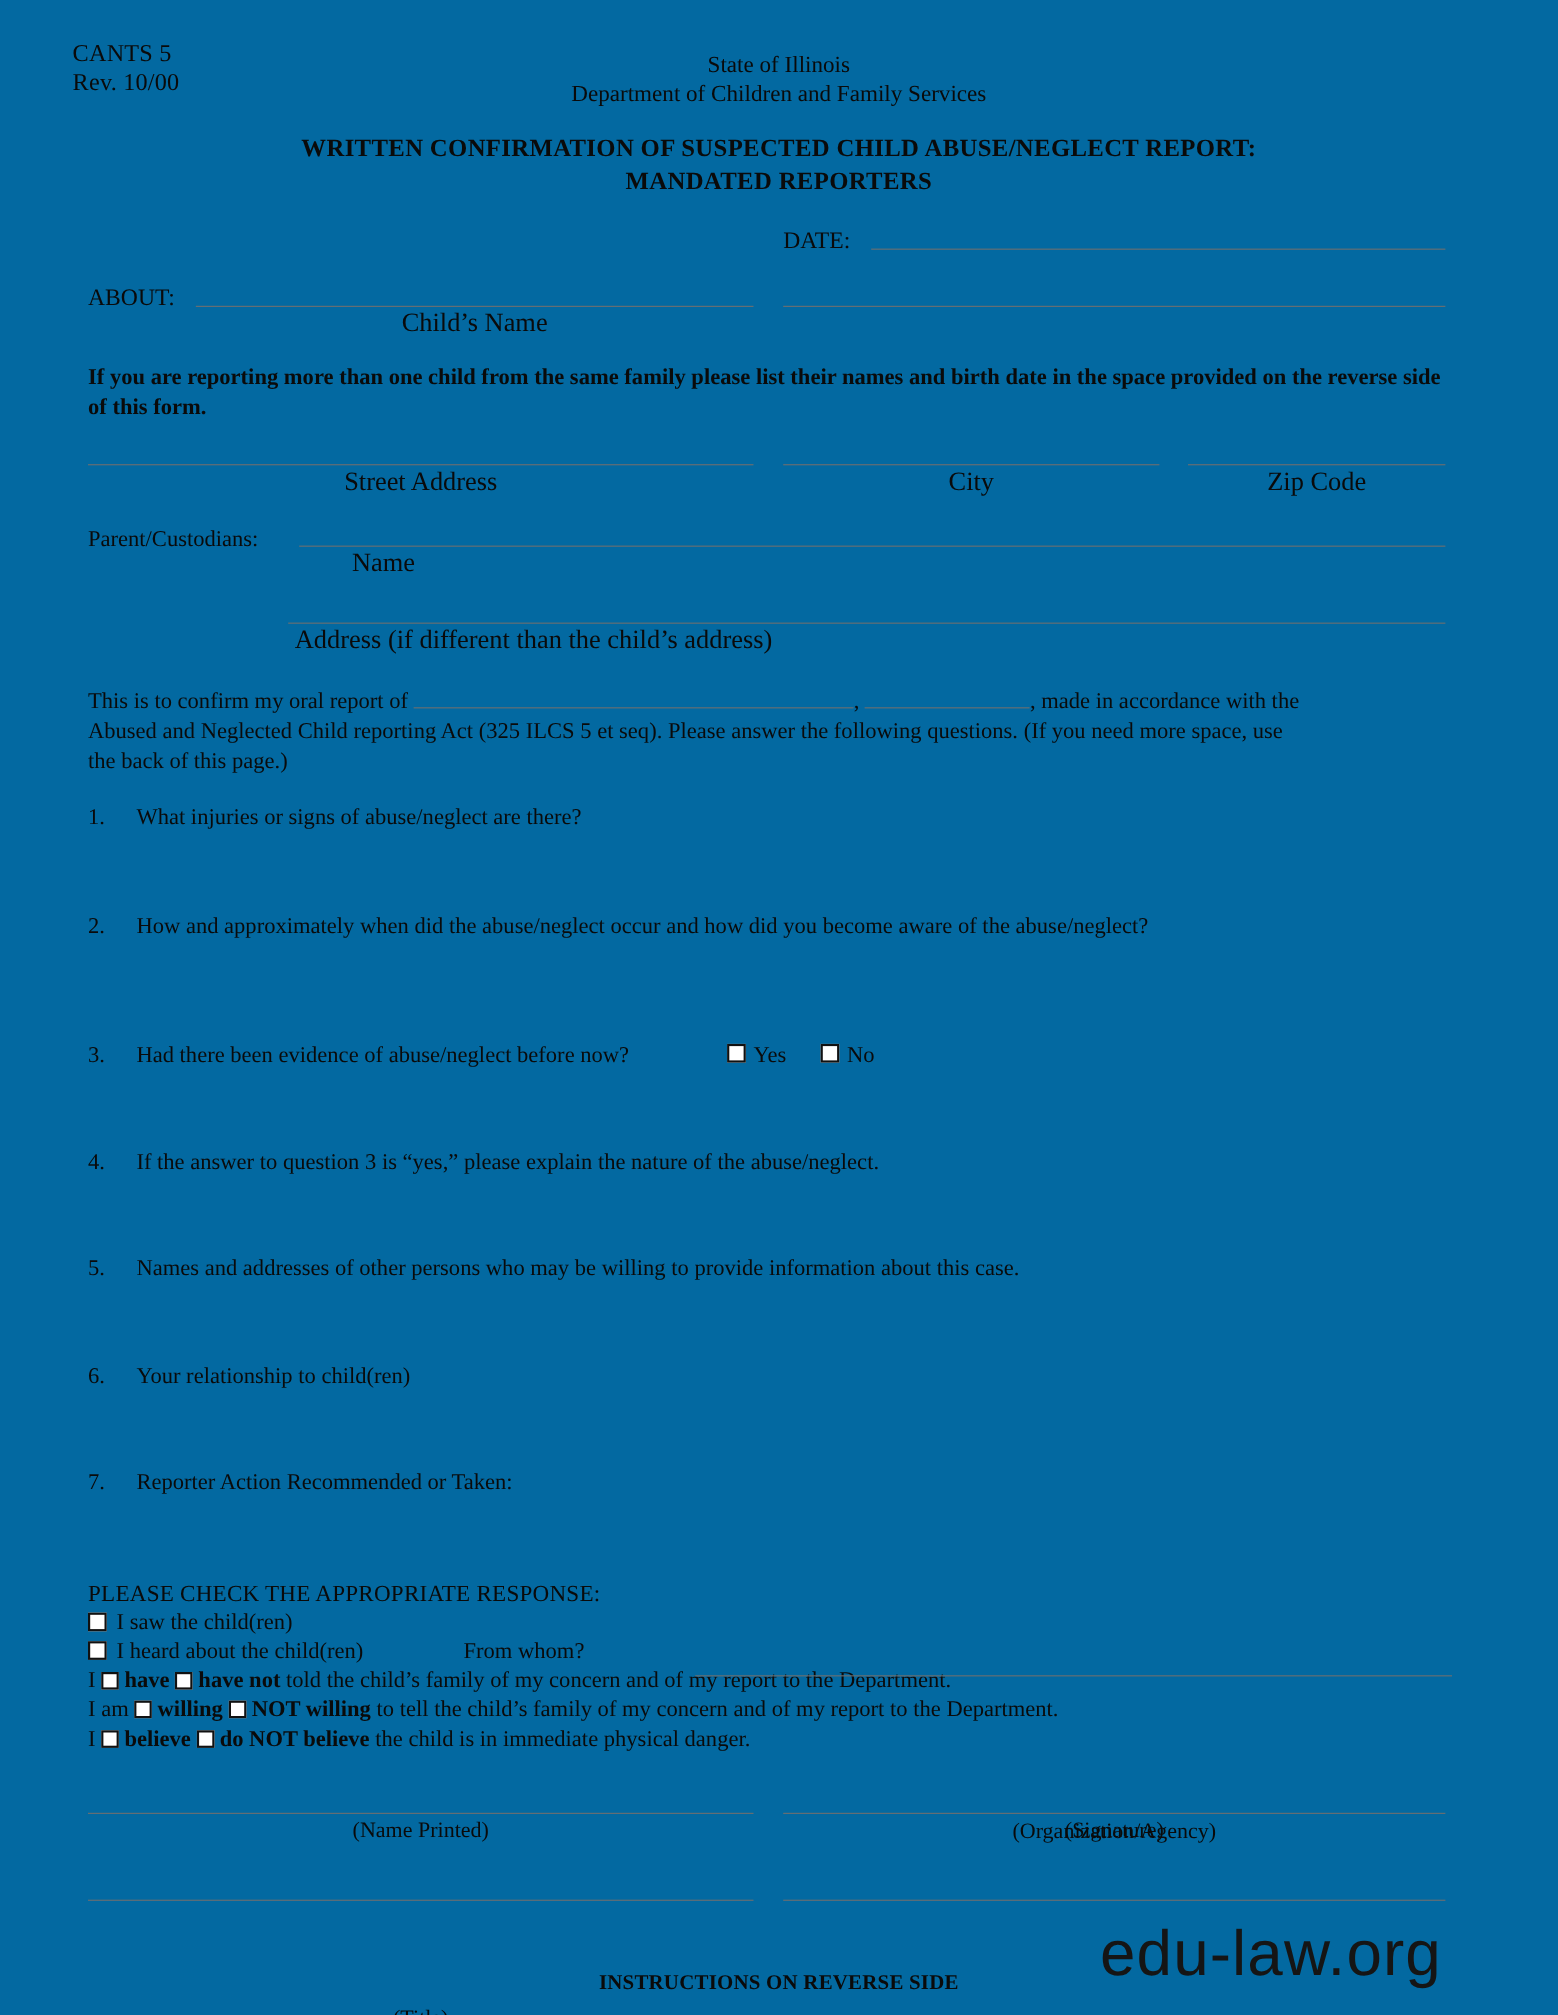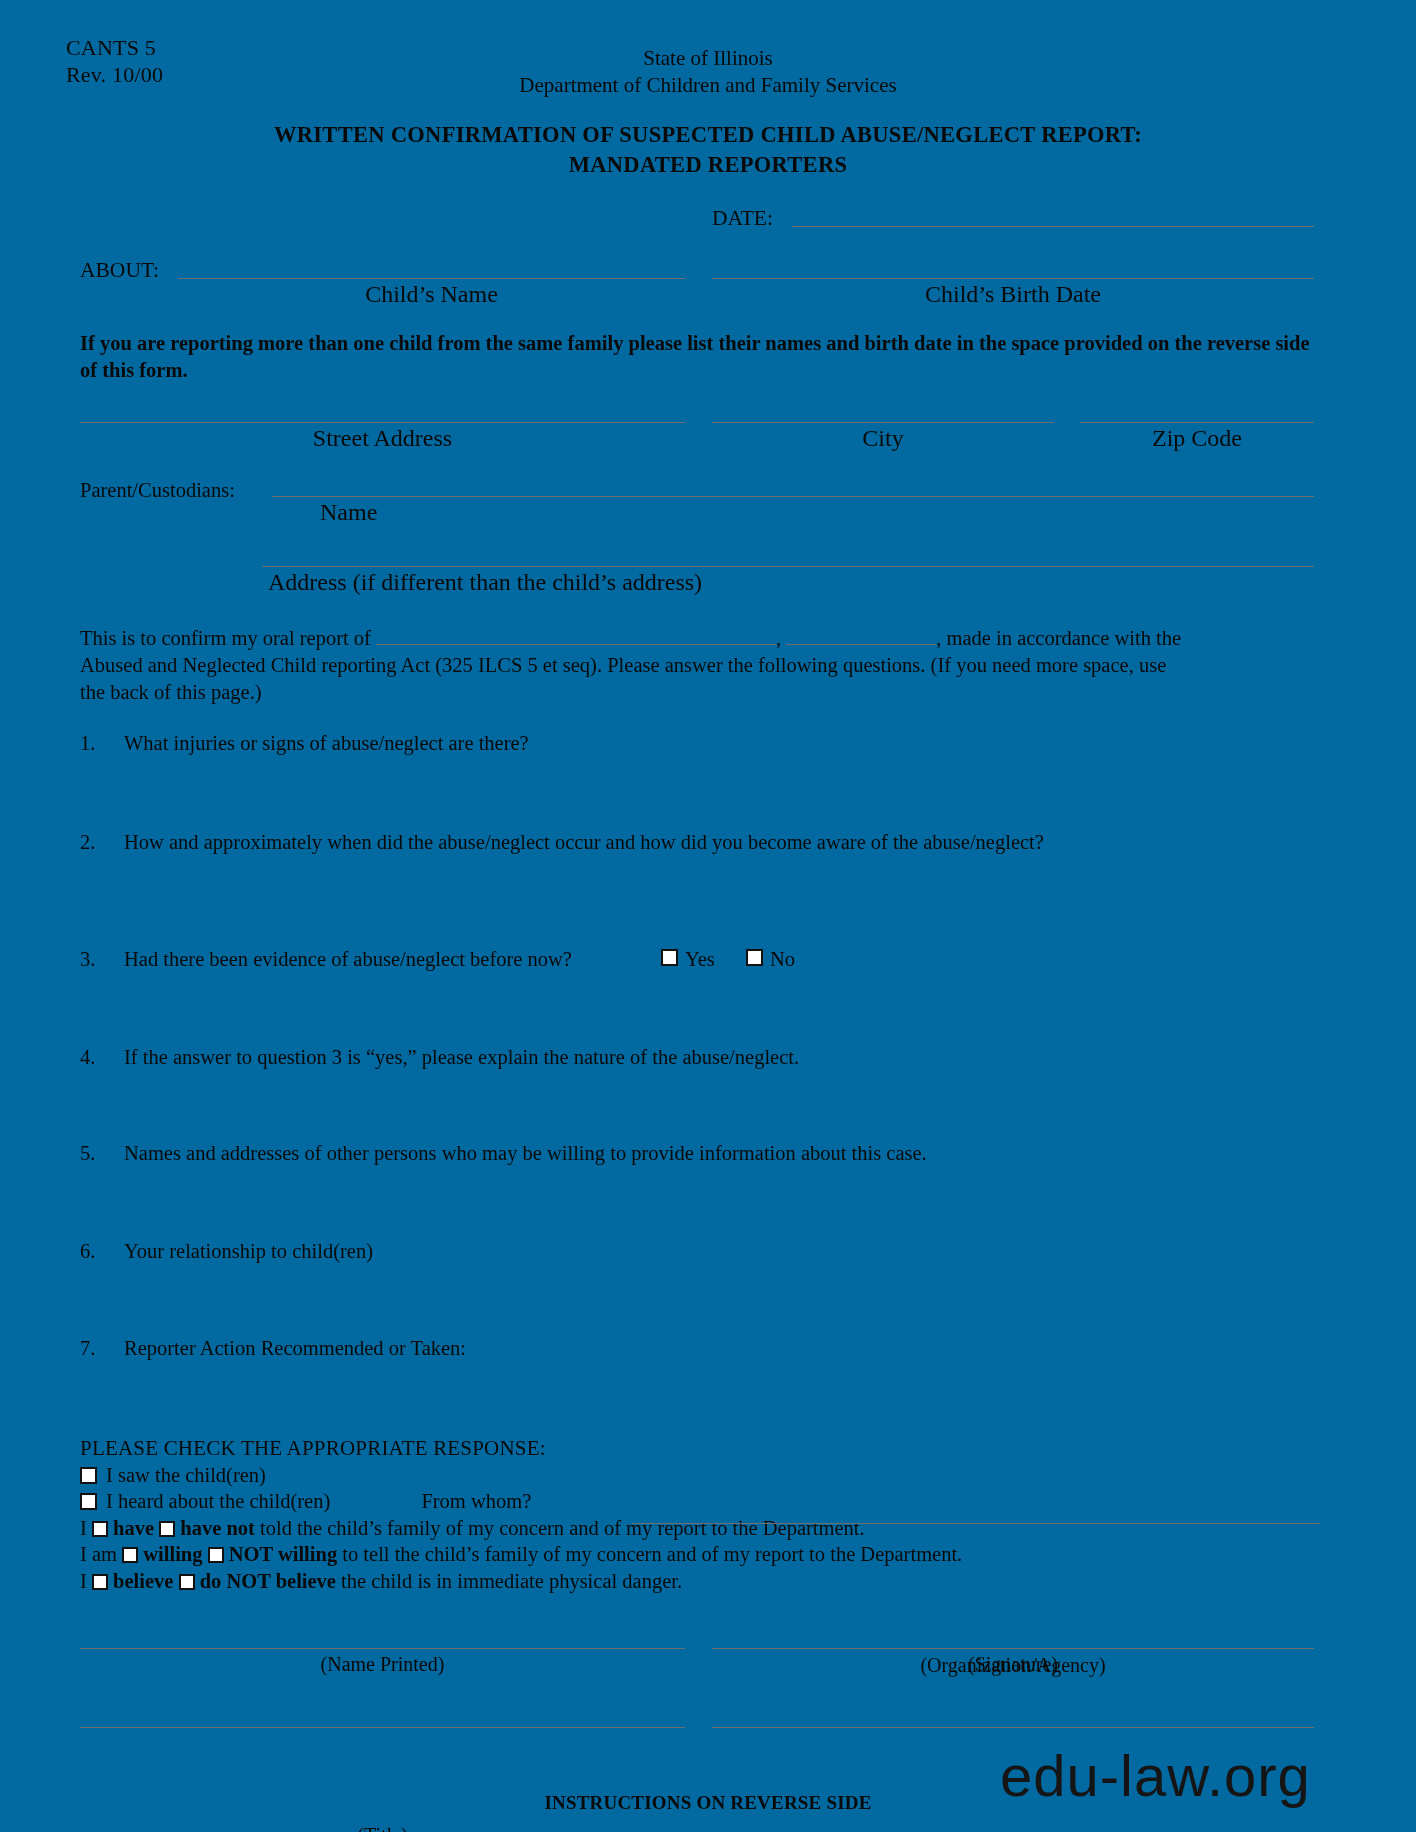--- a/index.html
+++ b/index.html
@@ -196,21 +196,20 @@
   </div>
 
   <div class="lbl date-label">DATE:</div>
   <div class="rule" style="left:792px; top:226px; width:522px;"></div>
 
   <div class="lbl about-label">ABOUT:</div>
   <div class="rule" style="left:178px; top:278px; width:507px;"></div>
   <div class="rule" style="left:712px; top:278px; width:602px;"></div>
 
   <div class="lbl caption center" style="left:178px; top:282px; width:507px;">Child’s Name</div>
-  <div class="lbl caption center" style="left:712px; top:282px; width:602px;">Child’s Birth Date</div>
 
   <div class="abs boldpara">If you are reporting more than one child from the same family please list their names and birth date in the space provided on the reverse side of this form.</div>
 
   <div class="rule" style="left:80px; top:422px; width:605px;"></div>
   <div class="rule" style="left:712px; top:422px; width:342px;"></div>
   <div class="rule" style="left:1080px; top:422px; width:234px;"></div>
 
   <div class="lbl caption center" style="left:80px; top:426px; width:605px;">Street Address</div>
   <div class="lbl caption center" style="left:712px; top:426px; width:342px;">City</div>
   <div class="lbl caption center" style="left:1080px; top:426px; width:234px;">Zip Code</div>

